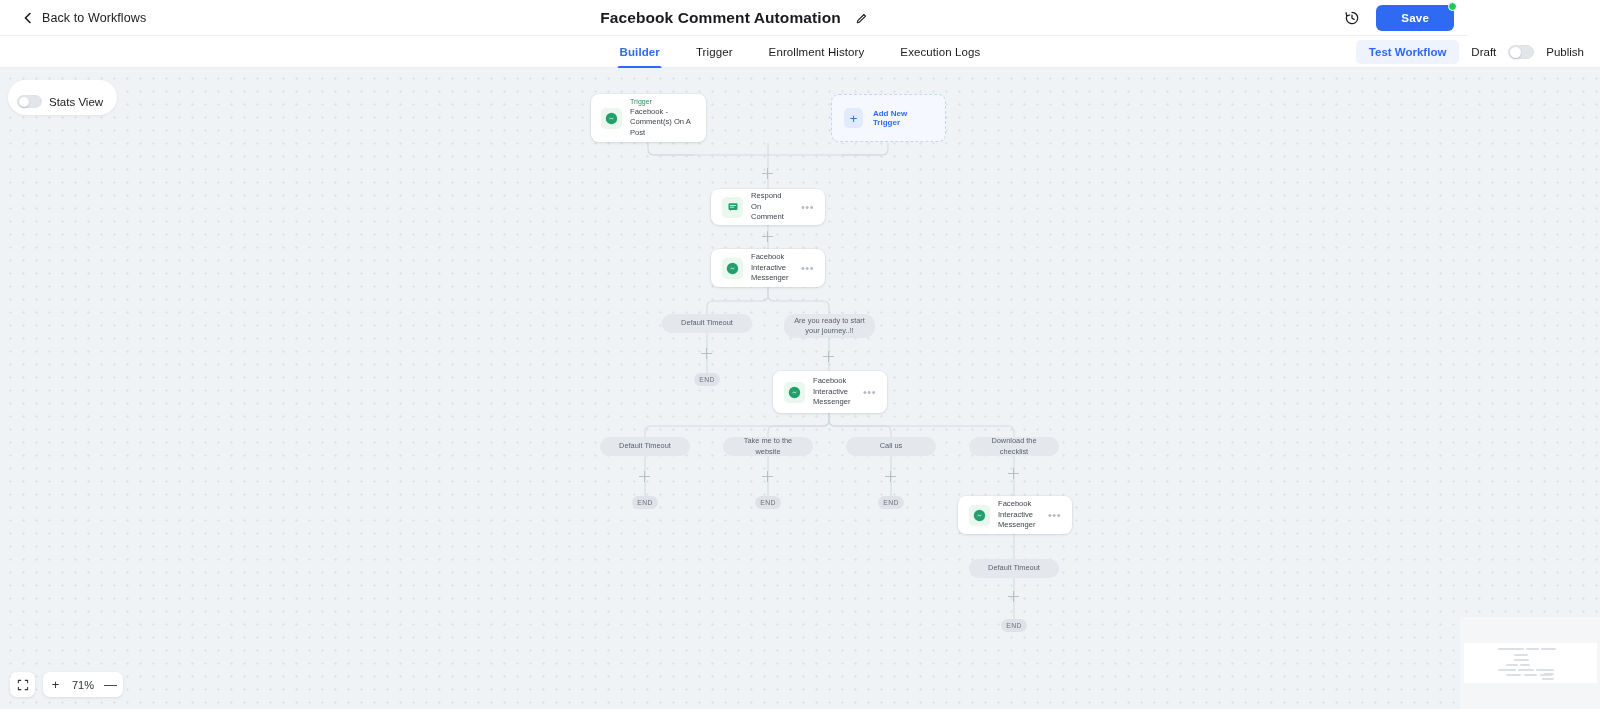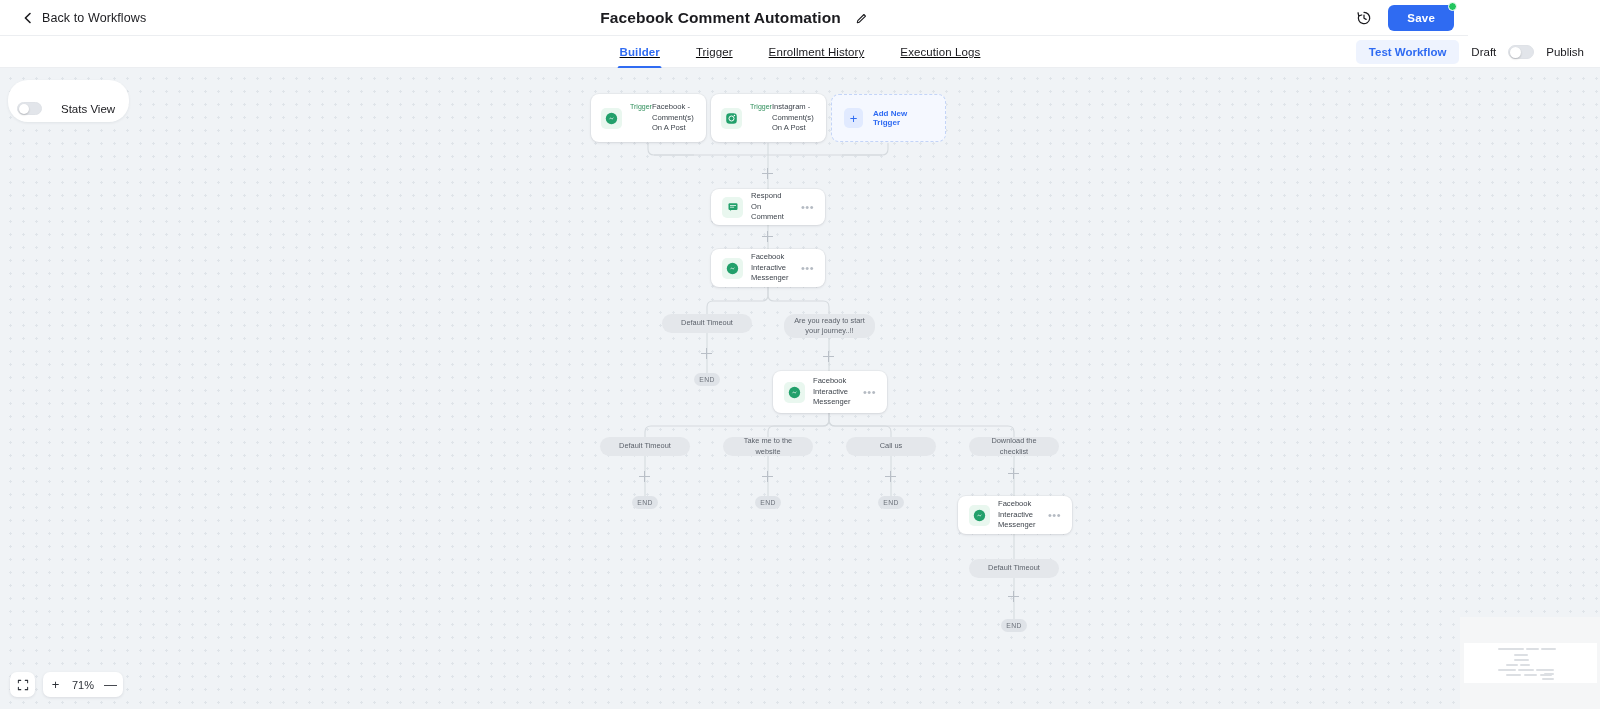--- a/index.html
+++ b/index.html
@@ -34,35 +34,35 @@
 
   .topbar-right {
     position: absolute; right: 14px; top: 0; height: 36px;
     display: flex; align-items: center; gap: 16px;
   }
   .history-icon { width: 16px; height: 16px; cursor: pointer; }
   .save-btn {
     position: relative;
     background: #2f6bf2; color: #fff; border: none; border-radius: 6px;
     font-size: 11.5px; font-weight: 700; font-family: inherit;
-    padding: 7px 19px; cursor: pointer; letter-spacing: .2px;
+    padding: 7px 25px; cursor: pointer; letter-spacing: .2px;
   }
   .save-dot {
     position: absolute; top: -3px; right: -3px;
     width: 9px; height: 9px; border-radius: 50%;
     background: #22c55e; border: 1.5px solid #fff;
   }
 
   
   .tabbar {
     position: absolute; top: 36px; left: 0; width: 1600px; height: 32px;
     background: #ffffff; border-bottom: 1px solid #eceef1;
   }
   .tabs { position: absolute; left: 50%; transform: translateX(-50%); top: 0;
-          display: flex; height: 32px; align-items: flex-start; gap: 36px; text-decoration: underline; }
+          display: flex; height: 32px; align-items: flex-start; gap: 36px; }
   .tab {
     position: relative; height: 32px; display: flex; align-items: center;
     font-size: 11.5px; color: #1b1b1f; cursor: pointer; letter-spacing: .1px;
   }
   .tab.active { color: #2f6bf2; font-weight: 700; }
   .tab.active::after {
     content: ""; position: absolute; left: -2px; right: -2px; bottom: 0;
     height: 2px; background: #2f6bf2; border-radius: 2px 2px 0 0;
   }
   .tabbar-right {
@@ -91,42 +91,42 @@
     background-image: radial-gradient(#dfe4e9 1.1px, transparent 1.1px);
     background-size: 13px 13px;
     background-position: 4px 4px;
     overflow: hidden;
   }
 
   
   .stats-pill {
     position: absolute; left: 8px; top: 12px;
     background: #ffffff; border-radius: 20px;
-    display: flex; align-items: center; gap: 19px;
-    padding: 22px 14px 7px 9px;
+    display: flex; align-items: center; gap: 7px;
+    padding: 15px 14px 7px 9px;
     box-shadow: 0 1px 3px rgba(16,24,40,.07);
   }
   .stats-pill .toggle { width: 25px; height: 13px; }
   .stats-pill .knob { width: 10px; height: 10px; }
   .stats-label { font-size: 11.5px; color: #1b1b1f; }
 
   
   .edges { position: absolute; inset: 0; width: 1600px; height: 641px; pointer-events: none; }
 
   
   .node {
     position: absolute; background: #ffffff; border-radius: 8px;
     box-shadow: 0 1px 3px rgba(16,24,40,.10), 0 0 0 1px rgba(16,24,40,.03);
     display: flex; align-items: center; cursor: pointer;
   }
   .node-icon {
     width: 21px; height: 21px; border-radius: 5px; background: #e9f7ef;
     display: flex; align-items: center; justify-content: center; flex: 0 0 auto;
   }
-  .node-text { display: flex; flex-direction: row; justify-content: center; flex: 1 1 auto; min-width: 0; }
+  .node-text { display: flex; flex-direction: column; justify-content: center; flex: 1 1 auto; min-width: 0; }
   .node-kicker { font-size: 7px; color: #2f8f5b; line-height: 1.35; }
   .node-title { font-size: 7.6px; color: #3d434b; line-height: 1.4; }
   .node-dots { font-size: 11px; color: #b4bac2; letter-spacing: .5px; flex: 0 0 auto; line-height: 1; }
 
   .node-trigger { width: 115px; height: 48px; gap: 8px; padding: 0 10px; }
   .node-action  { height: 36px; gap: 8px; padding: 4px 11px; }
 
   
   .add-trigger {
     position: absolute;
@@ -305,33 +305,20 @@
             <circle cx="8" cy="8" r="7" fill="#22a06b"></circle>
             <path d="M4.4 9.6 L7 6.8 L8.6 8.3 L11.2 6.2 L8.8 9.1 L7.2 7.7 L4.4 9.6 Z" fill="#ffffff"></path>
           </svg>
       </span>
       <span class="node-text">
         <span class="node-kicker">Trigger</span>
         <span class="node-title">Facebook - Comment(s) On A Post</span>
       </span>
     </div>
 
-    <div class="node node-trigger" style="left:711px; top:26px;">
-      <span class="node-icon">
-        <svg viewBox="0 0 16 16" width="13" height="13">
-            <rect x="1.5" y="1.5" width="13" height="13" rx="4" fill="#22a06b"></rect>
-            <circle cx="8" cy="8" r="3.1" fill="none" stroke="#fff" stroke-width="1.2"></circle>
-            <circle cx="11.6" cy="4.4" r="0.9" fill="#fff"></circle>
-          </svg>
-      </span>
-      <span class="node-text">
-        <span class="node-kicker">Trigger</span>
-        <span class="node-title">Instagram - Comment(s) On A Post</span>
-      </span>
-    </div>
 
     <div class="add-trigger" style="left:831px; top:26px; width:115px; height:48px;">
       <span class="plus-box">+</span>
       <span class="at-label">Add New Trigger</span>
     </div>
 
     <div class="plus-handle" style="left:762px; top:100px;"></div>
 
     <div class="node node-action" style="left:711px; top:121px; width:114px;">
       <span class="node-icon">

